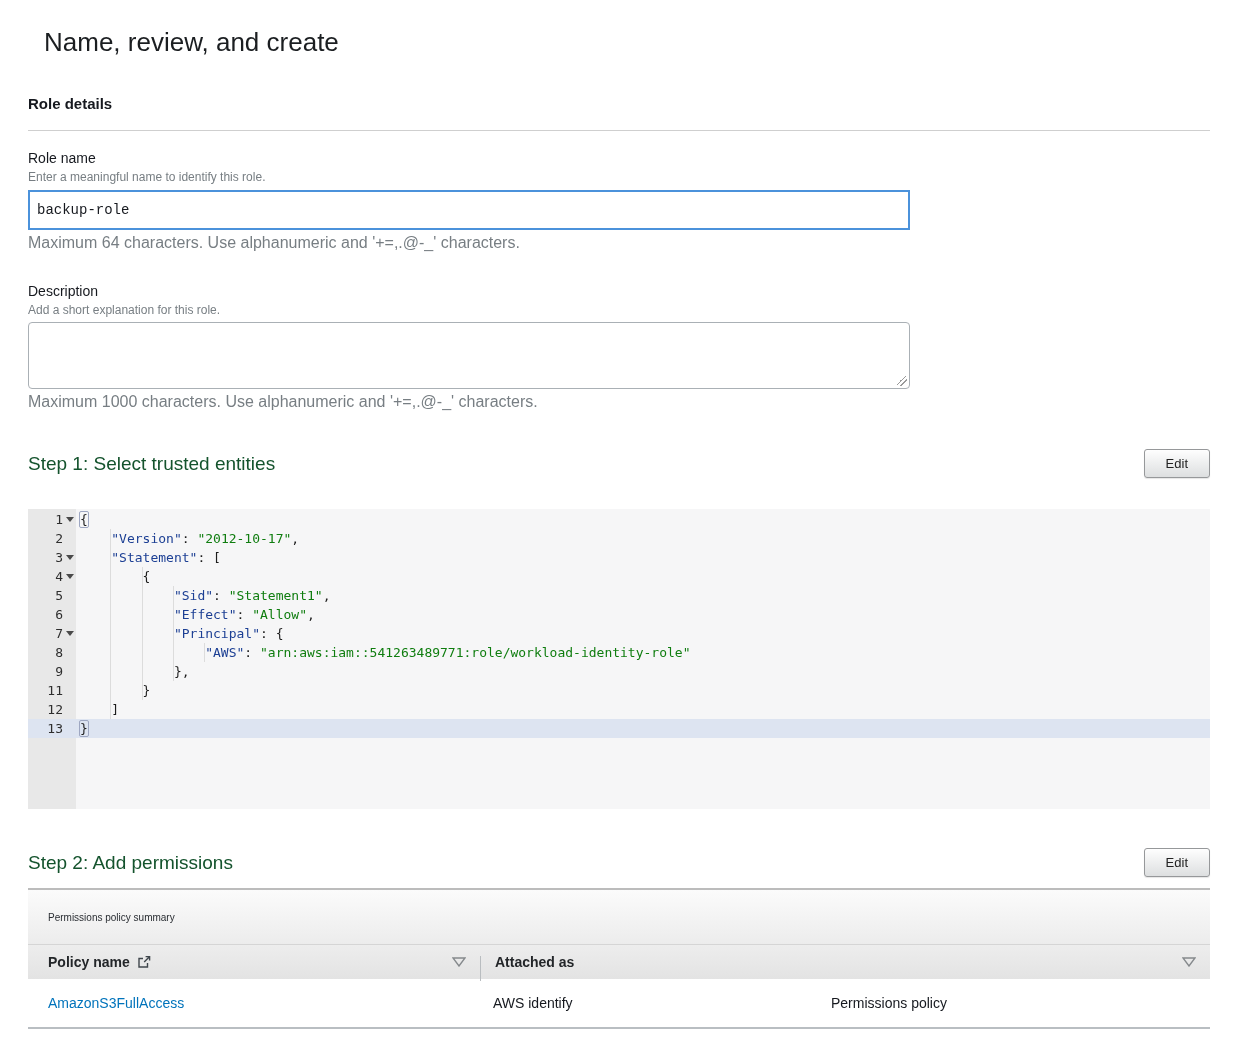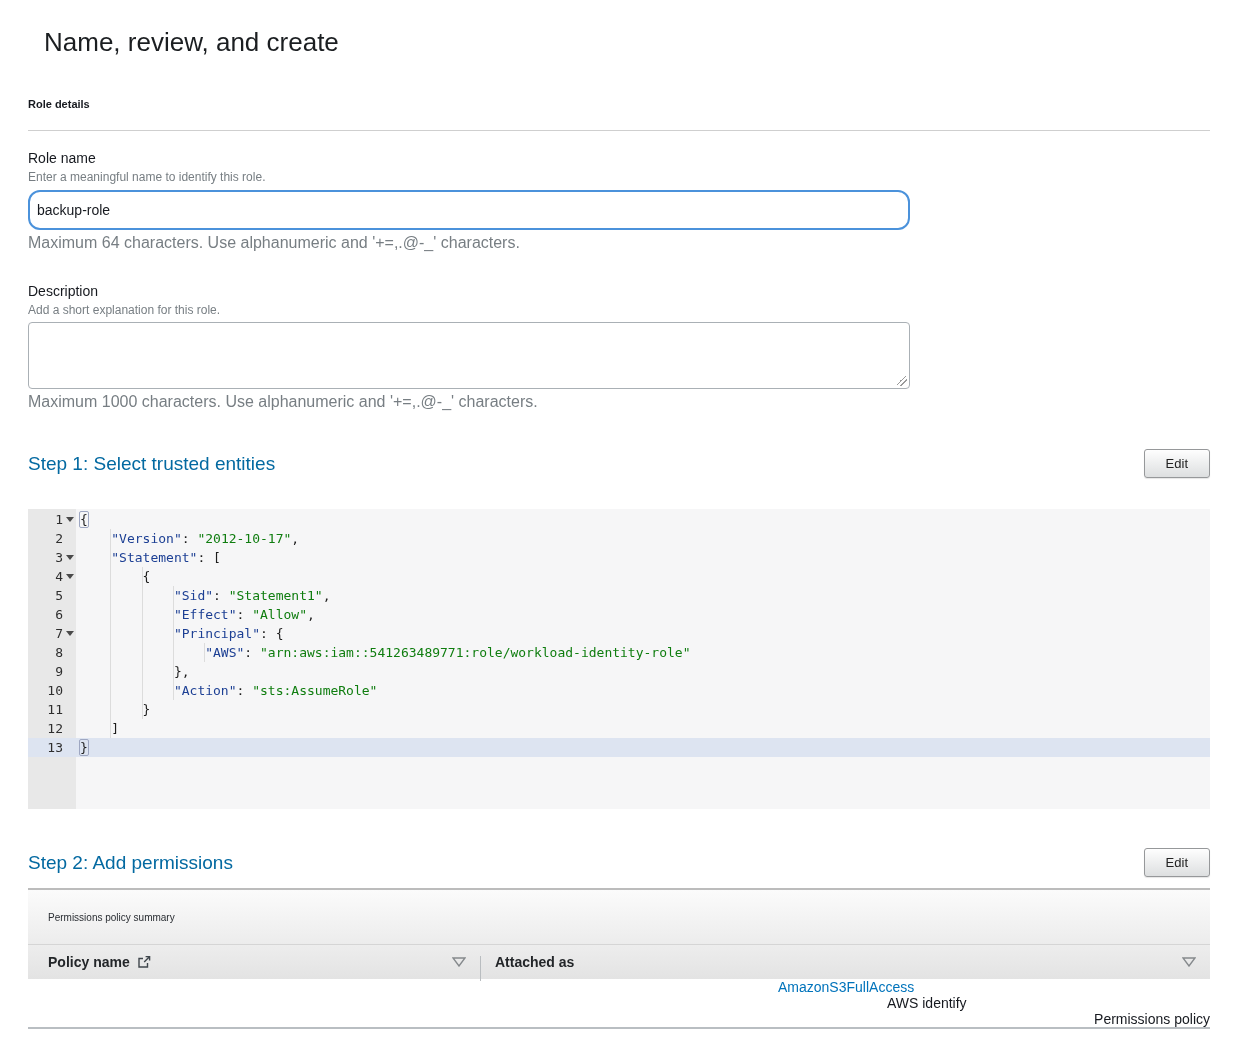--- a/index.html
+++ b/index.html
@@ -6,48 +6,48 @@
   html,body { margin:0; padding:0; }
   body {
     width:1242px; height:1037px; overflow:hidden;
     background:#ffffff; color:#16191f;
     font-family:"Liberation Sans", sans-serif;
   }
   .page { padding:0 32px 0 28px; }
 
   .page-title { margin:16px; padding-top:11px; font-size:26px; font-weight:400; color:#1b1e21; line-height:30px; }
 
-  .section-heading { margin:37px 0 0 0; font-size:11px; font-weight:700; color:#16191f; line-height:20px; }
+  .section-heading { margin:37px 0 0 0; font-size:15px; font-weight:700; color:#16191f; line-height:20px; }
   .divider { border:none; border-top:1px solid #cfcfcf; margin:16px 0 0 0; }
 
   .field-label { font-size:14px; color:#16191f; margin-top:19px; line-height:17px; }
   .field-hint  { font-size:12px; color:#777e83; margin-top:3px; line-height:14px; }
   .field-constraint { font-size:16px; color:#777e83; margin-top:6px; line-height:14px; }
   .field-label.desc-label { margin-top:33px; }
 
   .text-input {
     display:block; margin-top:6px; width:882px; height:29px;
-    border:2px solid #4b92db; border-radius:12px; padding:18px 7px;
-    font-family:Liberation Sans, sans-serif; font-size:14px; color:#16191f; outline:none; background:#fff;
+    border:2px solid #4b92db; border-radius:0; padding:18px 7px;
+    font-family:Liberation Mono, monospace; font-size:14px; color:#16191f; outline:none; background:#fff;
   }
   .textarea-wrap { position:relative; width:882px; margin-top:5px; }
   .desc-textarea {
     display:block; width:882px; height:67px; resize:none;
     border:1px solid #aab0b5; border-radius:4px; padding:6px 8px;
     font-family:inherit; font-size:14px; color:#16191f; outline:none; background:#fff;
   }
   .resizer {
     position:absolute; right:3px; bottom:3px; width:10px; height:10px;
     background:linear-gradient(135deg, transparent 0 40%, #9a9a9a 40% 48%, transparent 48% 64%, #9a9a9a 64% 72%, transparent 72%);
   }
 
   .step-row { display:flex; justify-content:space-between; align-items:flex-start; }
   .step1-row { margin-top:40px; }
   .step2-row { margin-top:39px; }
-  .step-heading { font-size:19px; font-weight:400; color:#0369a1; line-height:29px; }
+  .step-heading { font-size:19px; font-weight:400; color:#14532d; line-height:29px; }
   .edit-btn {
     height:29px; padding:0 21px; font-family:inherit; font-size:13px; font-weight:400; color:#222;
     background:linear-gradient(#fefefe,#dddfe0); border:1px solid #96989a; border-radius:3px;
     box-shadow:0 1px 1px rgba(0,0,0,0.1); cursor:pointer;
   }
 
   .editor {
     position:relative; margin-top:31px; height:300px; background:#f6f6f7;
     font-family:"DejaVu Sans Mono", monospace; font-size:13px; line-height:19px;
   }
@@ -77,21 +77,21 @@
   .tbl-header { display:flex; height:35px; background:linear-gradient(#ededed,#e3e3e3); border-top:1px solid #d5d5d5; }
   .th { position:relative; display:flex; align-items:center; font-size:14px; font-weight:700; color:#232629; }
   .col1 { width:452px; padding-left:20px; }
   .col2 { width:336px; padding-left:13px; }
   .col3 { flex:1; padding-left:15px; }
   .th.col2::before, .th.col3::before {
     content:""; position:absolute; left:0; top:11px; height:25px; width:1px; background:#b9bdc0;
   }
   .th .filter { margin-left:auto; margin-right:14px; display:flex; align-items:center; }
   .ext-link-icon { margin-left:7px; display:inline-flex; }
-  .tbl-row { display:flex; align-items:flex-end; height:50px; background:#fff; border-bottom:2px solid #b9bec2; font-size:14px; color:#16191f;flex-direction:column; }
+  .tbl-row { display:flex; align-items:center; height:50px; background:#fff; border-bottom:2px solid #b9bec2; font-size:14px; color:#16191f; }
   .policy-link { color:#0073bb; text-decoration:none; cursor:pointer; }
 </style>
 </head>
 <body>
 
 <div class="page">
 
   <h1 class="page-title">Name, review, and create</h1>
 
   <h2 class="section-heading">Role details</h2>
@@ -181,27 +181,20 @@
             <span class="fold"></span>
           </div>
           <div class="code-line"><span class="indent" style="width: 16ch;"></span><span class="tok-k">"AWS"</span><span class="tok-p">: </span><span class="tok-s">"arn:aws:iam::541263489771:role/workload-identity-role"</span></div>
         </div>
         <div class="code-row">
           <div class="gutter-cell">
             <span class="num">9</span>
             <span class="fold"></span>
           </div>
           <div class="code-line"><span class="indent" style="width: 12ch;"></span><span class="tok-p">},</span></div>
-        </div>
-        <div class="code-row">
-          <div class="gutter-cell">
-            <span class="num">10</span>
-            <span class="fold"></span>
-          </div>
-          <div class="code-line"><span class="indent" style="width: 12ch;"></span><span class="tok-k">"Action"</span><span class="tok-p">: </span><span class="tok-s">"sts:AssumeRole"</span></div>
         </div>
         <div class="code-row">
           <div class="gutter-cell">
             <span class="num">11</span>
             <span class="fold"></span>
           </div>
           <div class="code-line"><span class="indent" style="width: 8ch;"></span><span class="tok-p">}</span></div>
         </div>
         <div class="code-row">
           <div class="gutter-cell">

